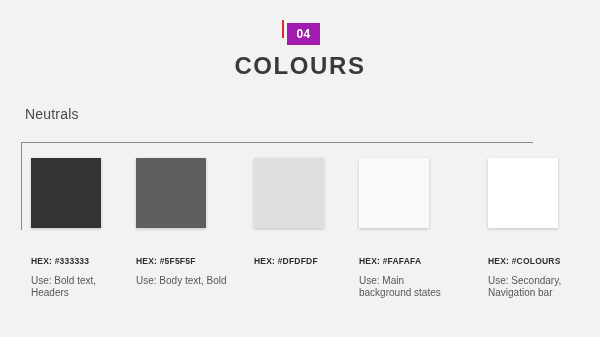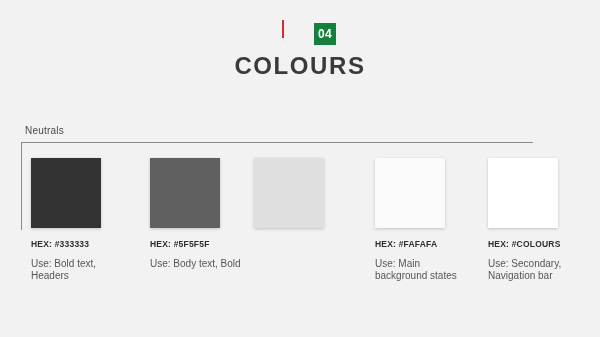--- a/index.html
+++ b/index.html
@@ -46,48 +46,47 @@
     top: 2px;
     width: 2px;
     height: 18px;
     background: #e02832;
   }
 
   #badge {
     position: absolute;
     left: 7px;
     top: 5px;
-    width: 22px;
+    width: 33px;
     height: 22px;
-    background: #15803d;
+    background: #a21caf;
     color: #ffffff;
     font-size: 12px;
     font-weight: bold;
     line-height: 22px;
     text-align: center;
     letter-spacing: 0.3px;
-    margin-left: 27px;
   }
 
   #slide-title {
     margin-top: 2px;
     font-size: 24px;
     font-weight: bold;
     color: #3a3a3a;
     letter-spacing: 1.6px;
     line-height: 28px;
     text-align: center;
   }
 
   
   #section-label {
     position: absolute;
     left: 25px;
-    top: 125px;
-    font-size: 10px;
+    top: 106px;
+    font-size: 14px;
     color: #4a4a4a;
     letter-spacing: 0.2px;
   }
 
   #rule-h {
     position: absolute;
     left: 21px;
     top: 142px;
     width: 512px;
     height: 1px;
@@ -118,21 +117,21 @@
     width: 105px;
   }
 
   .swatch-chip {
     width: 70px;
     height: 70px;
     box-shadow: 0 1px 3px rgba(0,0,0,0.20);
   }
 
   .swatch-hex {
-    margin-top: 11px;
+    margin-top: 28px;
     font-size: 8.5px;
     font-weight: bold;
     color: #2e2e2e;
     letter-spacing: 0.2px;
     white-space: nowrap;
   }
 
   .swatch-use {
     margin-top: 9px;
     font-size: 10px;
@@ -158,29 +157,30 @@
 
   <div id="rule-h"></div>
   <div id="rule-v"></div>
 
   <div id="swatch-row">
       <div class="swatch-cell" style="left: 0px;">
         <div class="swatch-chip" style="background: rgb(51, 51, 51);"></div>
         <div class="swatch-hex">HEX: #333333</div>
         <div class="swatch-use">Use: Bold text, Headers</div>
       </div>
-      <div class="swatch-cell" style="left: 119px;">
+      <div class="swatch-cell" style="left: 105px;">
         <div class="swatch-chip" style="background: rgb(95, 95, 95);"></div>
         <div class="swatch-hex">HEX: #5F5F5F</div>
         <div class="swatch-use">Use: Body text, Bold</div>
       </div>
       <div class="swatch-cell" style="left: 223px;">
         <div class="swatch-chip" style="background: rgb(223, 223, 223);"></div>
+        <div class="swatch-hex">HEX: #DFDFDF</div>
       </div>
-      <div class="swatch-cell" style="left: 344px;">
+      <div class="swatch-cell" style="left: 328px;">
         <div class="swatch-chip" style="background: rgb(250, 250, 250);"></div>
         <div class="swatch-hex">HEX: #FAFAFA</div>
         <div class="swatch-use">Use: Main background states</div>
       </div>
       <div class="swatch-cell" style="left: 457px;">
         <div class="swatch-chip" style="background: rgb(255, 255, 255);"></div>
         <div class="swatch-hex">HEX: #COLOURS</div>
         <div class="swatch-use">Use: Secondary, Navigation bar</div>
       </div>
     </div>

